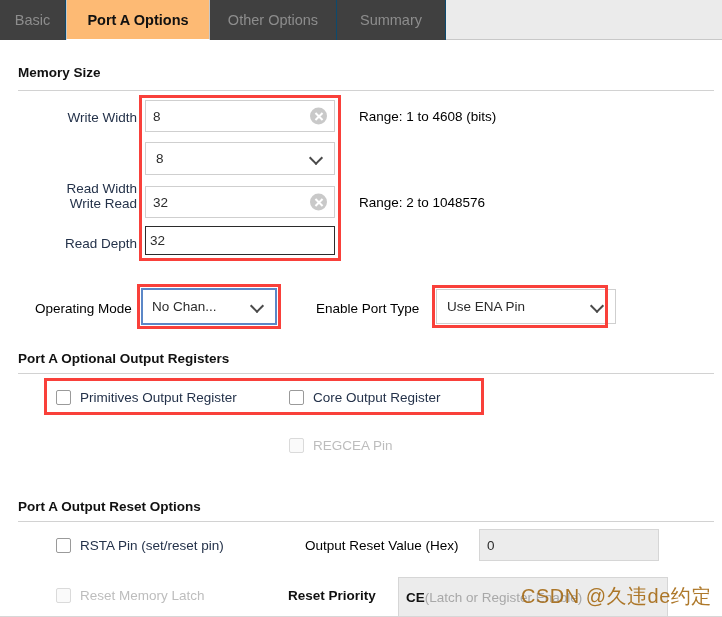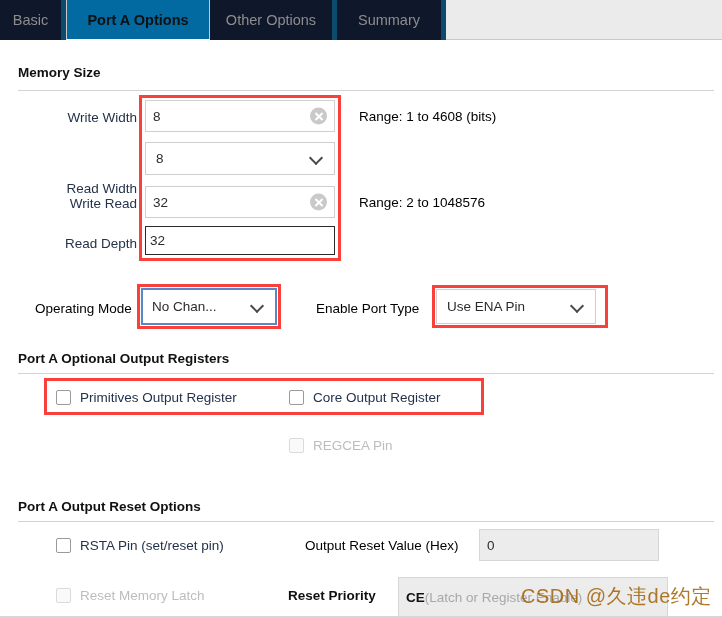--- a/index.html
+++ b/index.html
@@ -19,27 +19,27 @@
     background:#ebebeb;
     box-sizing:border-box;
     border-bottom:1px solid #c8c8c8;
   }
   .tab{
     position:absolute;top:0;height:40px;
     box-sizing:border-box;
     display:flex;align-items:center;justify-content:center;
     font-size:14.5px;
     color:#8d8d8d;
-    background:#0f172a;
-    border-right:5px solid #0c4a6e;
+    background:#404040;
+    border-right:1px solid #0c4a6e;
     white-space:nowrap;
     cursor:default;
   }
   .tab.active{
-    background:#0369a1;
+    background:#fdba74;
     color:#111111;
     font-weight:bold;
     border-right:1px solid #c8c8c8;
     border-left:1px solid #c8c8c8;
     border-bottom:1px solid #ffffff;
     align-items:center;
   }
 
   
   .panel{
@@ -229,21 +229,21 @@
   <div class="redbox" style="left:139px;top:55px;width:202px;height:166px;"></div>
 
   <div class="lbl plain" style="left:18px;top:261px;">Operating Mode</div>
   <div class="combo blue" style="left:141px;top:248px;width:136px;height:37px;">
     <span>No Chan...</span>
     <span class="caret"></span>
   </div>
   <div class="redbox" style="left:137px;top:244px;width:144px;height:45px;"></div>
 
   <div class="lbl plain" style="left:299px;top:261px;">Enable Port Type</div>
-  <div class="combo" style="left:436px;top:249px;width:160px;height:35px;">
+  <div class="combo" style="left:436px;top:249px;width:180px;height:35px;">
     <span>Use ENA Pin</span>
     <span class="caret"></span>
   </div>
   <div class="redbox" style="left:432px;top:245px;width:176px;height:43px;"></div>
 
   <div class="sect-title" style="left:18px;top:311px;">Port A Optional Output Registers</div>
   <div class="sect-rule" style="left:18px;top:333px;width:696px;"></div>
 
   <div class="cb-row" style="left:56px;top:350px;">
     <span class="cbox"></span>

